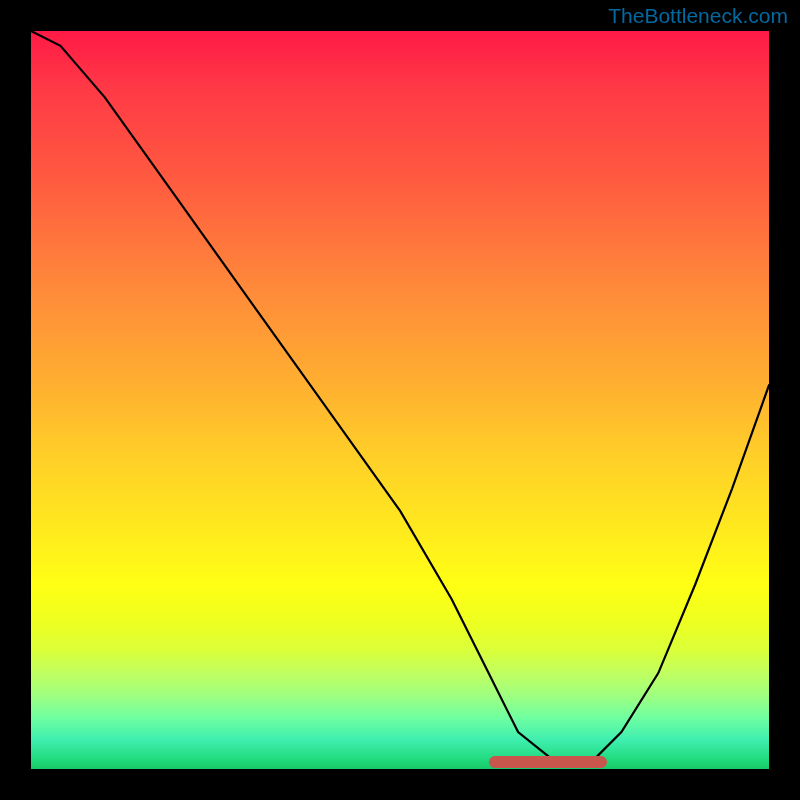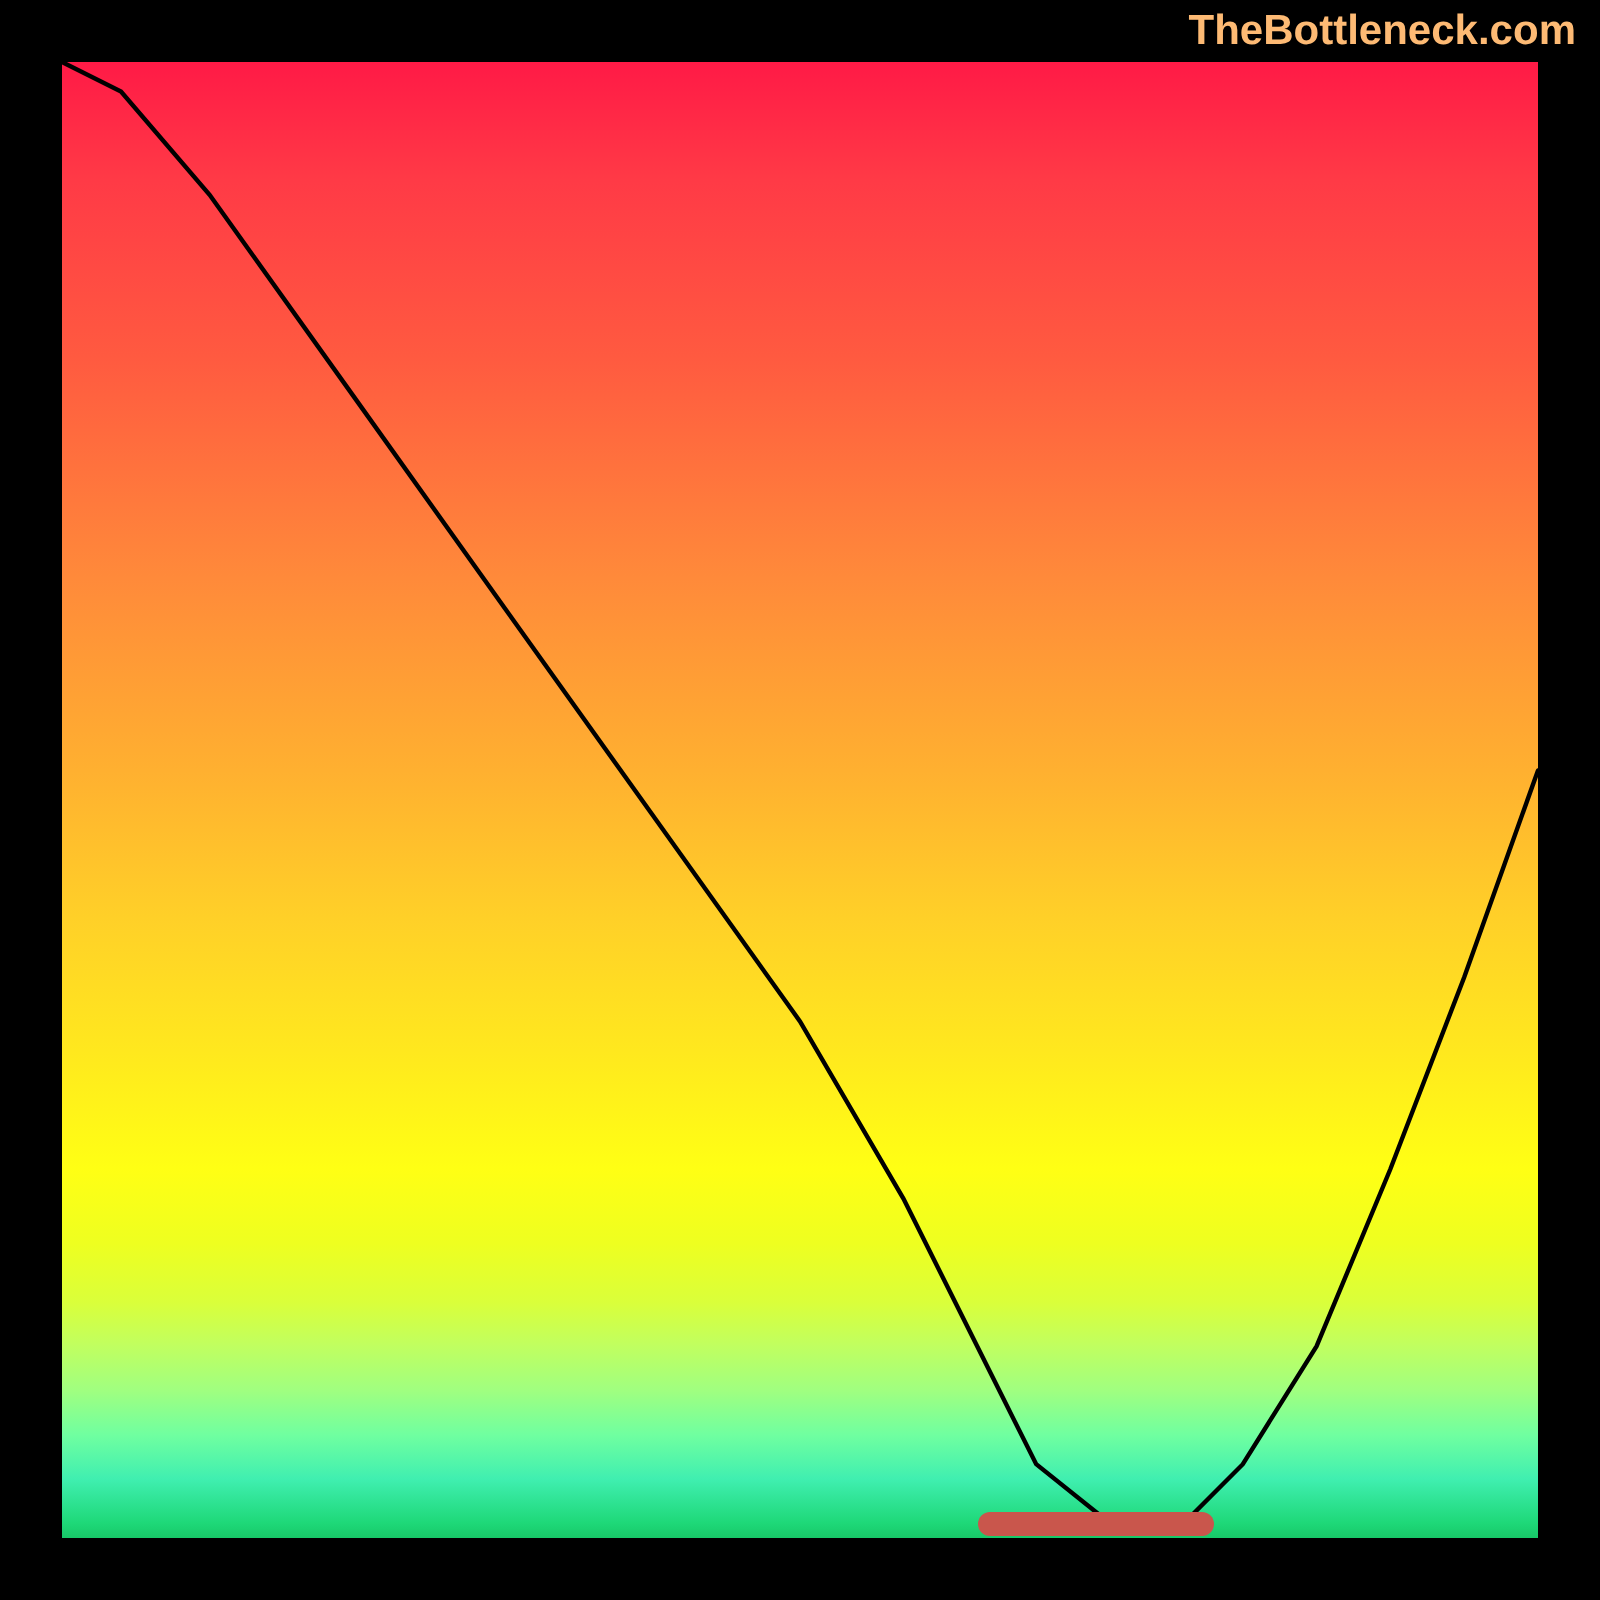--- a/index.html
+++ b/index.html
@@ -7,23 +7,23 @@
     width: 800px;
     height: 800px;
     background: #000;
     position: relative;
     font-family: Arial, sans-serif;
   }
   .watermark {
     position: absolute;
     top: 4px;
     right: 12px;
-    color: #fdba74;
+    color: #0369a1;
     font-size: 21px;
-    font-weight: 700;
+    font-weight: 400;
     z-index: 10;
   }
   .plot-area {
     position: absolute;
     left: 31px;
     top: 31px;
     width: 738px;
     height: 738px;
     background: linear-gradient(to bottom,
       #ff1a46 0%,

